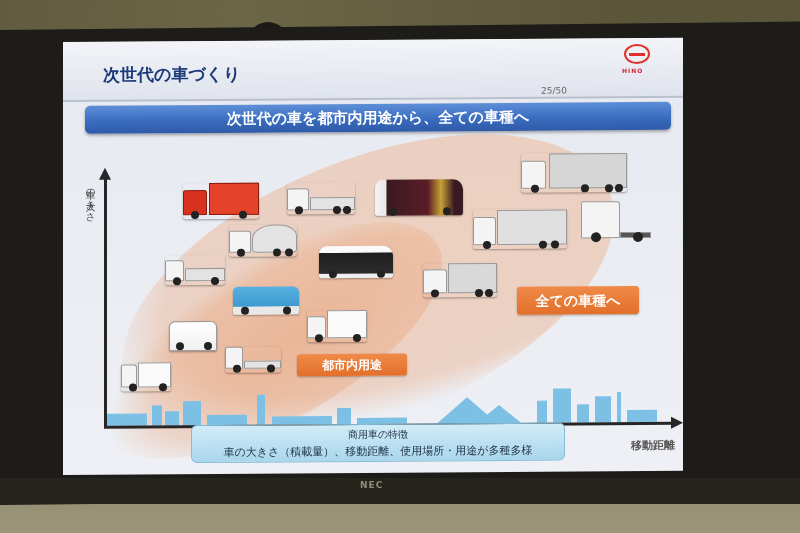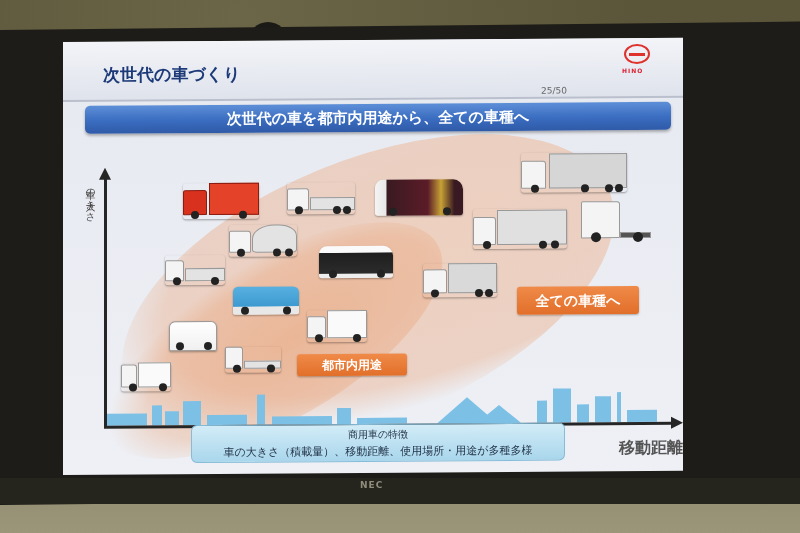--- a/index.html
+++ b/index.html
@@ -33,21 +33,21 @@
     background:radial-gradient(ellipse at 70% 40%,rgba(240,185,150,.55) 0%,rgba(235,175,140,.45) 60%,rgba(235,175,140,0) 72%);
     transform:rotate(-22deg);}
   .swoosh2{position:absolute;left:0;top:120px;width:380px;height:160px;border-radius:50%;
     background:radial-gradient(ellipse at 55% 55%,rgba(233,160,115,.55) 0%,rgba(233,160,115,.35) 55%,rgba(233,160,115,0) 70%);
     transform:rotate(-30deg);}
   .y-axis{position:absolute;left:21px;top:35px;width:3px;height:250px;background:#262626;}
   .y-arrow{position:absolute;left:16px;top:26px;width:0;height:0;border-left:6px solid transparent;border-right:6px solid transparent;border-bottom:12px solid #262626;}
   .x-axis{position:absolute;left:21px;top:284px;width:570px;height:3px;background:#262626;}
   .x-arrow{position:absolute;left:588px;top:279px;width:0;height:0;border-top:6px solid transparent;border-bottom:6px solid transparent;border-left:12px solid #262626;}
   .y-label{position:absolute;left:0;top:40px;width:14px;font-size:10px;color:#444;writing-mode:vertical-rl;}
-  .x-label{position:absolute;left:536px;top:300px;font-size:16px;color:#555;font-weight:bold;}
+  .x-label{position:absolute;left:548px;top:300px;font-size:11px;color:#555;font-weight:bold;}
   .skyline{position:absolute;left:24px;top:238px;width:560px;height:46px;}
   .bld{position:absolute;bottom:0;background:#7cc0e6;}
   .veh{position:absolute;border-radius:3px;box-shadow:0 1px 2px rgba(0,0,0,.35);}
   .cab{position:absolute;left:0;bottom:4px;height:70%;width:32%;background:#f4f4f4;border:1px solid #999;border-radius:2px 3px 1px 1px;box-sizing:border-box;}
   .body{position:absolute;right:0;bottom:4px;height:88%;width:66%;background:#e3e3e3;border:1px solid #999;box-sizing:border-box;}
   .wheel{position:absolute;bottom:0;width:8px;height:8px;border-radius:50%;background:#222;}
   .tag{position:absolute;background:linear-gradient(180deg,#f08a48,#e16f2a);color:#fff;font-weight:bold;border-radius:3px;text-align:center;box-shadow:0 1px 2px rgba(0,0,0,.3);}
   .feature-box{position:absolute;left:128px;top:384px;width:372px;height:36px;border-radius:6px;
     background:linear-gradient(180deg,#d2ecf7 0%,#a9d6ec 100%);border:1px solid #86bcd8;text-align:center;color:#1f2f44;}
   .feature-title{font-size:10px;margin-top:3px;}

